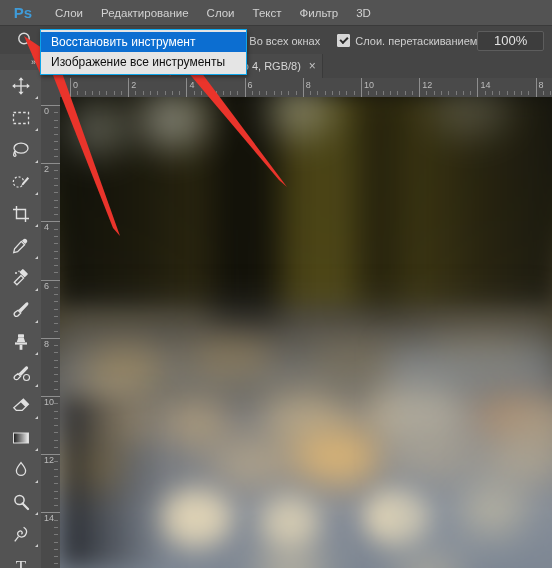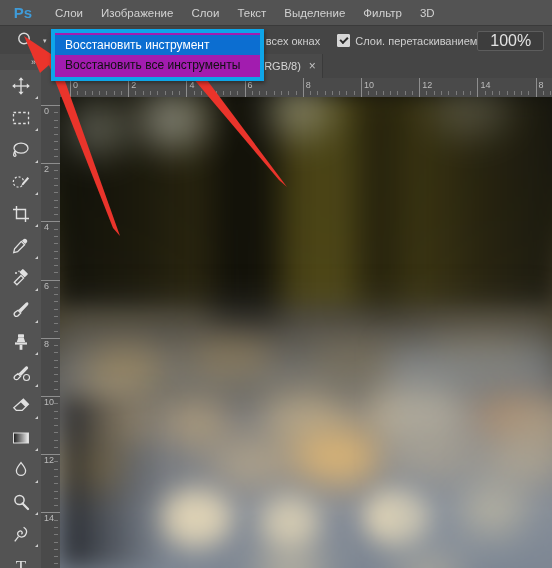--- a/index.html
+++ b/index.html
@@ -53,21 +53,21 @@
   }
   .chk.checked{background:#d7d7d7;border-color:#d7d7d7;}
   .chk.checked:after{
     content:"";width:6px;height:3px;border-left:2px solid #2b2b2b;border-bottom:2px solid #2b2b2b;
     transform:rotate(-45deg);margin-top:-2px;
   }
   .opt-label{color:#cfcfcf;font-size:11px;white-space:nowrap;}
   .zoom-field{
     margin-left:auto;margin-right:8px;
     width:68px;height:18px;background:#3d3d3d;border:1px solid #5d5d5d;border-radius:2px;
-    color:#e2e2e2;font-size:16px;display:flex;align-items:center;justify-content:center;
+    color:#e2e2e2;font-size:13px;display:flex;align-items:center;justify-content:center;
   }
 
   
   .toolbar{
     position:absolute;left:0;top:54px;width:41px;height:514px;
     background:#535353;border-right:1px solid #3c3c3c;
   }
   .toolbar-collapse{
     height:16px;display:flex;align-items:center;justify-content:flex-end;
     padding-right:6px;color:#cfcfcf;font-size:9px;letter-spacing:-1px;
@@ -137,44 +137,43 @@
     display:flex;align-items:center;justify-content:center;
     box-shadow:0 1px 3px rgba(0,0,0,.35);
   }
   .callout span{
     color:#e03a2f;font-size:30px;font-family:"Liberation Sans",sans-serif;
     letter-spacing:1px;
   }
 
   
   .ctxmenu{
-    position:absolute;left:51px;top:29px;width:205px;
-    background:#a21caf;border:4px solid #0ea5e9;
+    position:absolute;left:40px;top:29px;width:205px;
+    background:#e5e5e5;border:1px solid #0ea5e9;
     box-shadow:1px 2px 4px rgba(0,0,0,.4);
     padding:2px 0;
   }
   .ctx-item{
     height:20px;display:flex;align-items:center;padding-left:10px;
     font-size:12px;color:#101010;white-space:nowrap;
   }
   .ctx-item.sel{background:#0c6ed1;color:#ffffff;}
   .ctx-item.sel .ctx-txt{color:#fff;}
 </style>
 </head>
 <body>
 
 <div id="app">
 
   <div class="menubar">
     <div class="ps-logo">Ps</div>
     <div class="menu-item">Слои</div>
-    <div class="menu-item">Изображение</div>
+    <div class="menu-item">Редактирование</div>
     <div class="menu-item">Слои</div>
     <div class="menu-item">Текст</div>
-    <div class="menu-item">Выделение</div>
     <div class="menu-item">Фильтр</div>
     <div class="menu-item">3D</div>
   </div>
 
   <div class="optionsbar">
     <div class="tool-thumb">
       <svg width="19" height="19" viewBox="0 0 19 19">
         <circle cx="8" cy="7.5" r="5.2" fill="none" stroke="#dcdcdc" stroke-width="1.4"></circle>
         <line x1="11.8" y1="11.5" x2="16" y2="16" stroke="#dcdcdc" stroke-width="1.7" stroke-linecap="round"></line>
       </svg>
@@ -579,17 +578,17 @@
       <polygon points="152,40 189,60 170,76" fill="#ea342b"></polygon>
     </g>
   </svg>
 
 
   <div class="ctxmenu">
     <div class="ctx-item sel">
       <span class="ctx-txt">Восстановить инструмент</span>
     </div>
     <div class="ctx-item">
-      <span class="ctx-txt">Восстановить все инструменты</span>
+      <span class="ctx-txt">Изображение все инструменты</span>
     </div>
   </div>
 
 </div>
 
 </body></html>

